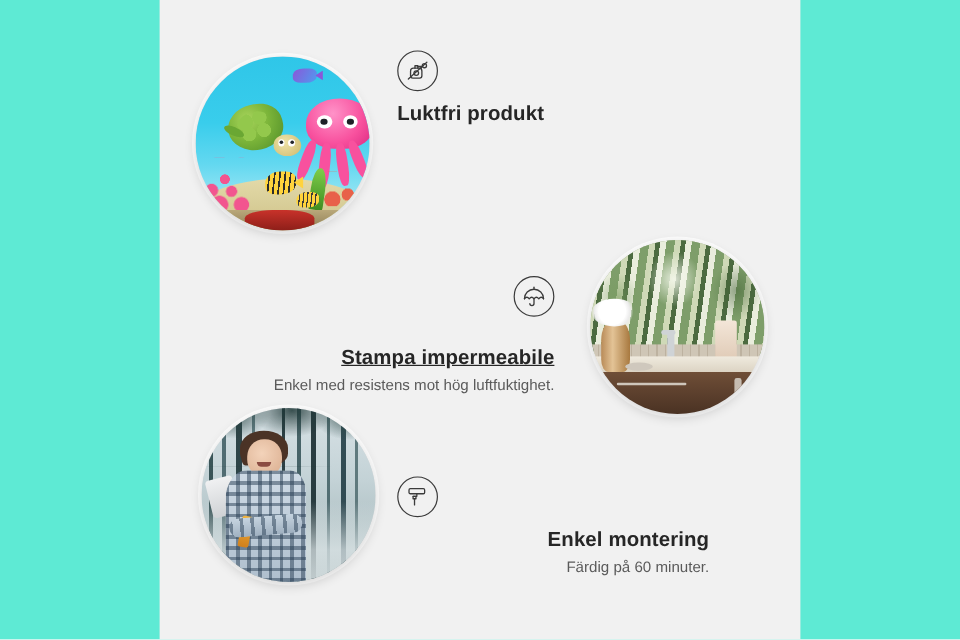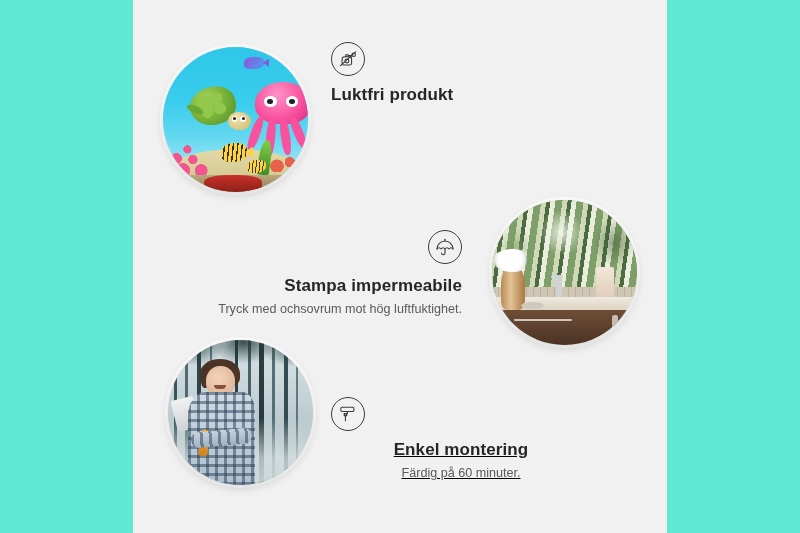--- a/index.html
+++ b/index.html
@@ -188,23 +188,23 @@
     font-size:17px;font-weight:700;color:#262626;
     margin:9px 0 5px 0;letter-spacing:.1px;line-height:1.15;
   }
   .f-body{font-size:12.6px;color:#5a5a5a;line-height:1.42;}
 
   
   .f1{left:331px;top:42px;width:300px;text-align:left;}
   
   .f2{left:212px;top:230px;width:250px;text-align:right;}
   .f2 .icon-wrap{display:flex;justify-content:flex-end;}
-  .f2 .f-title{margin-top:12px;}
-  
-  .f3{left:331px;top:397px;width:260px;text-align:center;text-decoration:underline;}
+  .f2 .f-title{margin-top:24px;text-decoration:underline;}
+  
+  .f3{left:331px;top:397px;width:260px;text-align:right;}
 </style>
 </head>
 <body>
 
 <div class="page">
 
   <div class="panel"></div>
 
   <div class="circle c1">
     <div class="scene">
@@ -293,21 +293,21 @@
       <div class="icon-circle">
         <svg width="22" height="22" viewBox="0 0 24 24" fill="none" stroke="#3b3b3b" stroke-width="1.2" stroke-linecap="round" stroke-linejoin="round">
           <path d="M3.3 14.2c0-4.8 3.9-8.7 8.7-8.7s8.7 3.9 8.7 8.7"></path>
           <path d="M3.3 14.2c1.5-1.9 2.9-1.9 4.4 0 1.4-1.9 2.9-1.9 4.3 0 1.5-1.9 2.9-1.9 4.4 0 1.4-1.9 2.9-1.9 4.3 0"></path>
           <path d="M12 5.5V3.6"></path>
           <path d="M12 14.2v4.3a1.9 1.9 0 0 1-3.8 0"></path>
         </svg>
       </div>
     </div>
     <div class="f-title">Stampa impermeabile</div>
-    <div class="f-body">Tryck med ochsovrum mot hög luftfuktighet.</div>
+    <div class="f-body">Enkel med resistens mot hög luftfuktighet.</div>
   </div>
 
   <div class="feature f3">
     <div class="icon-wrap">
       <div class="icon-circle">
         <svg width="22" height="22" viewBox="0 0 24 24" fill="none" stroke="#3b3b3b" stroke-width="1.2" stroke-linecap="round" stroke-linejoin="round">
           <rect x="4.2" y="4.6" width="14.2" height="4.6" rx="1.2"></rect>
           <path d="M11.3 9.2v2.4H7.9"></path>
           <path d="M7.9 11.6h2.6v2.2H7.9z"></path>
           <path d="M9.2 13.8v5.6"></path>

